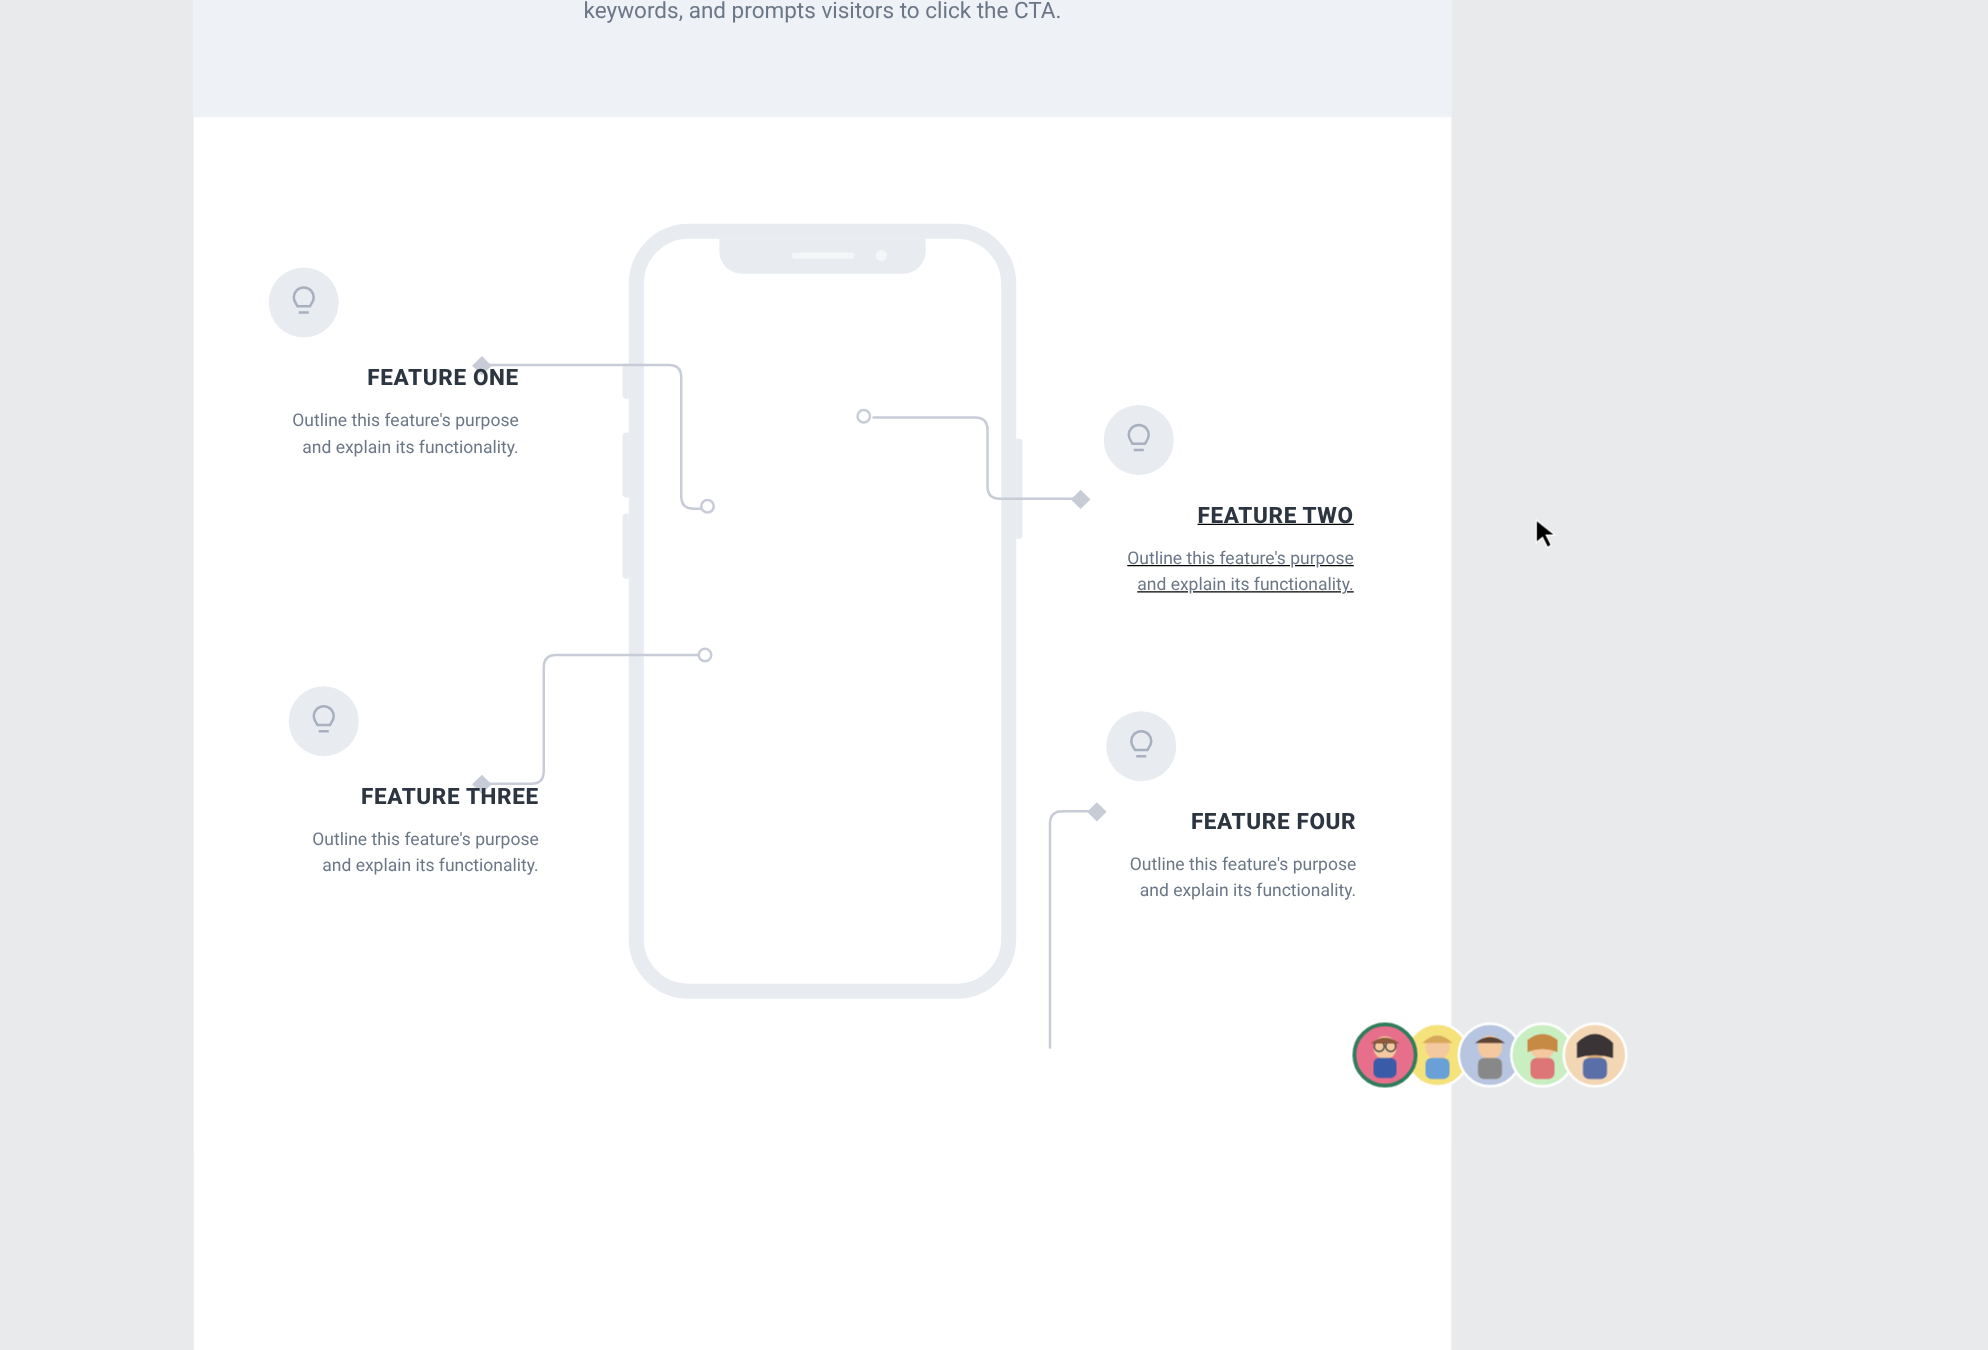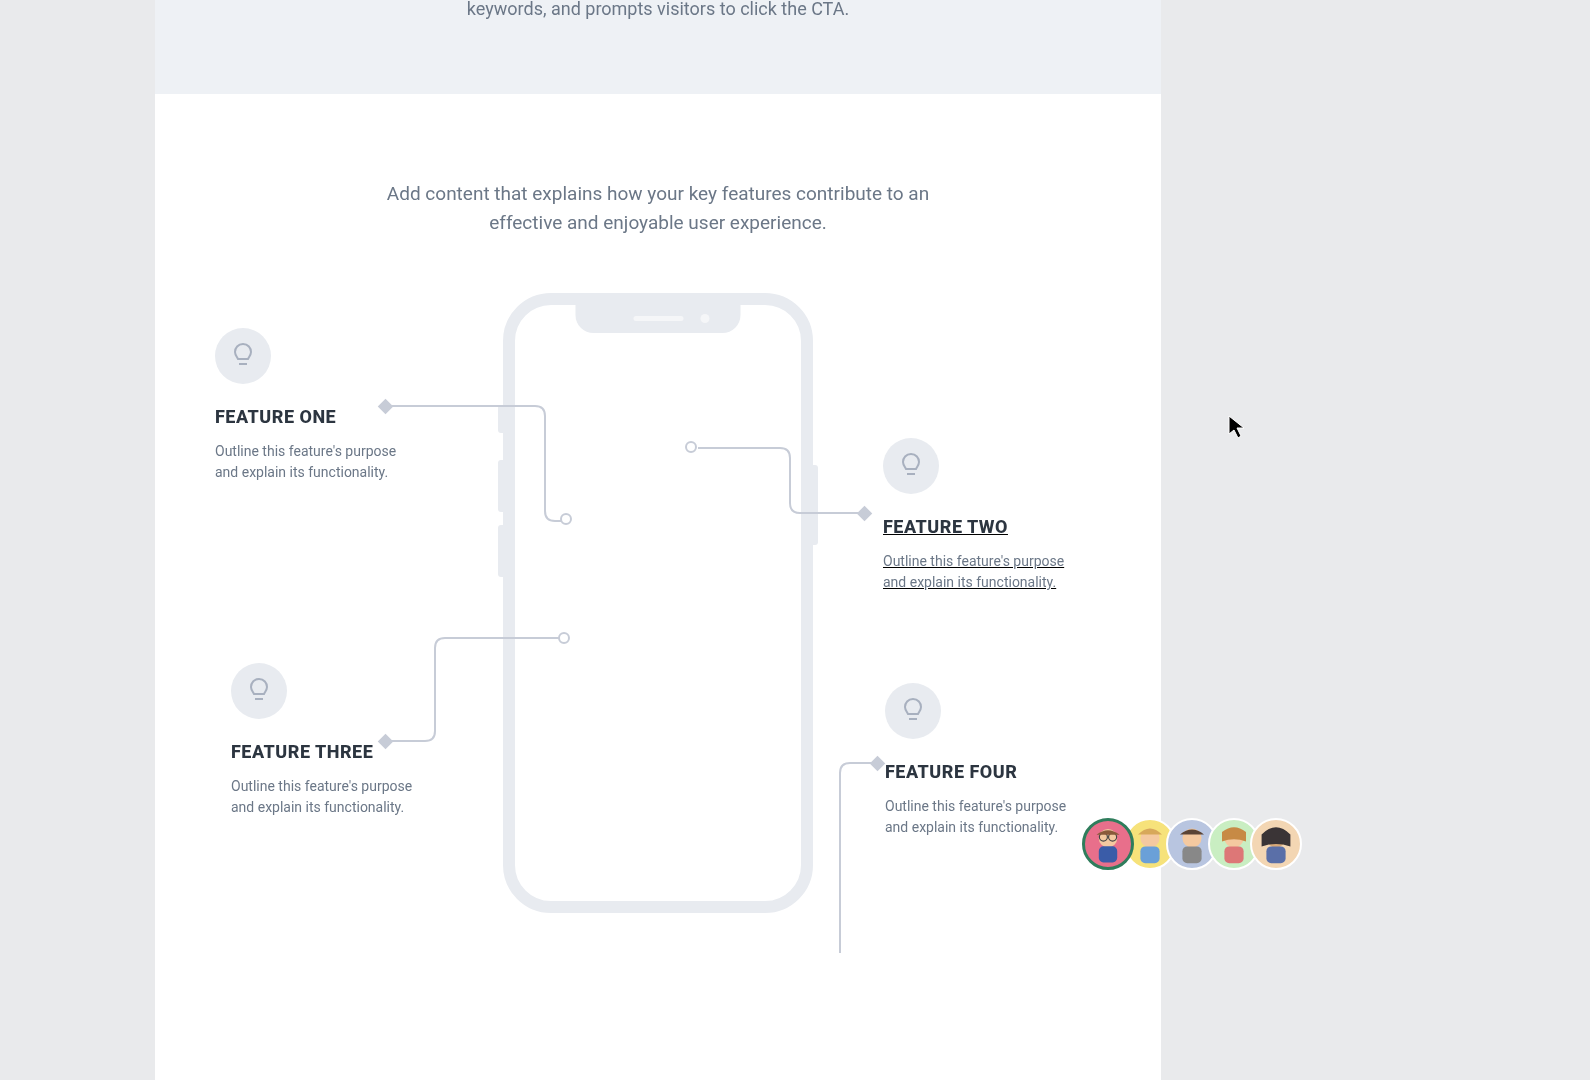--- a/index.html
+++ b/index.html
@@ -49,20 +49,21 @@
     color: #6b7787;
     font-size: 19px;
     line-height: 1.55;
     max-width: 600px;
     margin: 0 auto 55px auto;
   }
   .layout-area {
     position: relative;
     width: 100%;
     height: 700px;
+    text-align: right;
   }
   .phone-frame {
     position: absolute;
     left: 50%;
     transform: translateX(-50%);
     top: 0;
     width: 310px;
     height: 620px;
     border: 12px solid #e8ebf0;
     border-radius: 48px;
@@ -217,21 +218,20 @@
 </head>
 <body>
 
 <div class="canvas">
 
   <div class="hero-section">
     <p class="hero-text">keywords, and prompts visitors to click the CTA.</p>
   </div>
 
   <div class="features-section">
-    <p class="features-subtitle">Add content that explains how your key features contribute to an effective and enjoyable user experience.</p>
 
     <div class="layout-area">
 
       <div class="phone-frame">
         <div class="phone-notch">
           <div class="phone-speaker"></div>
           <div class="phone-camera"></div>
         </div>
         <div class="phone-btn-left-1"></div>
         <div class="phone-btn-left-2"></div>

